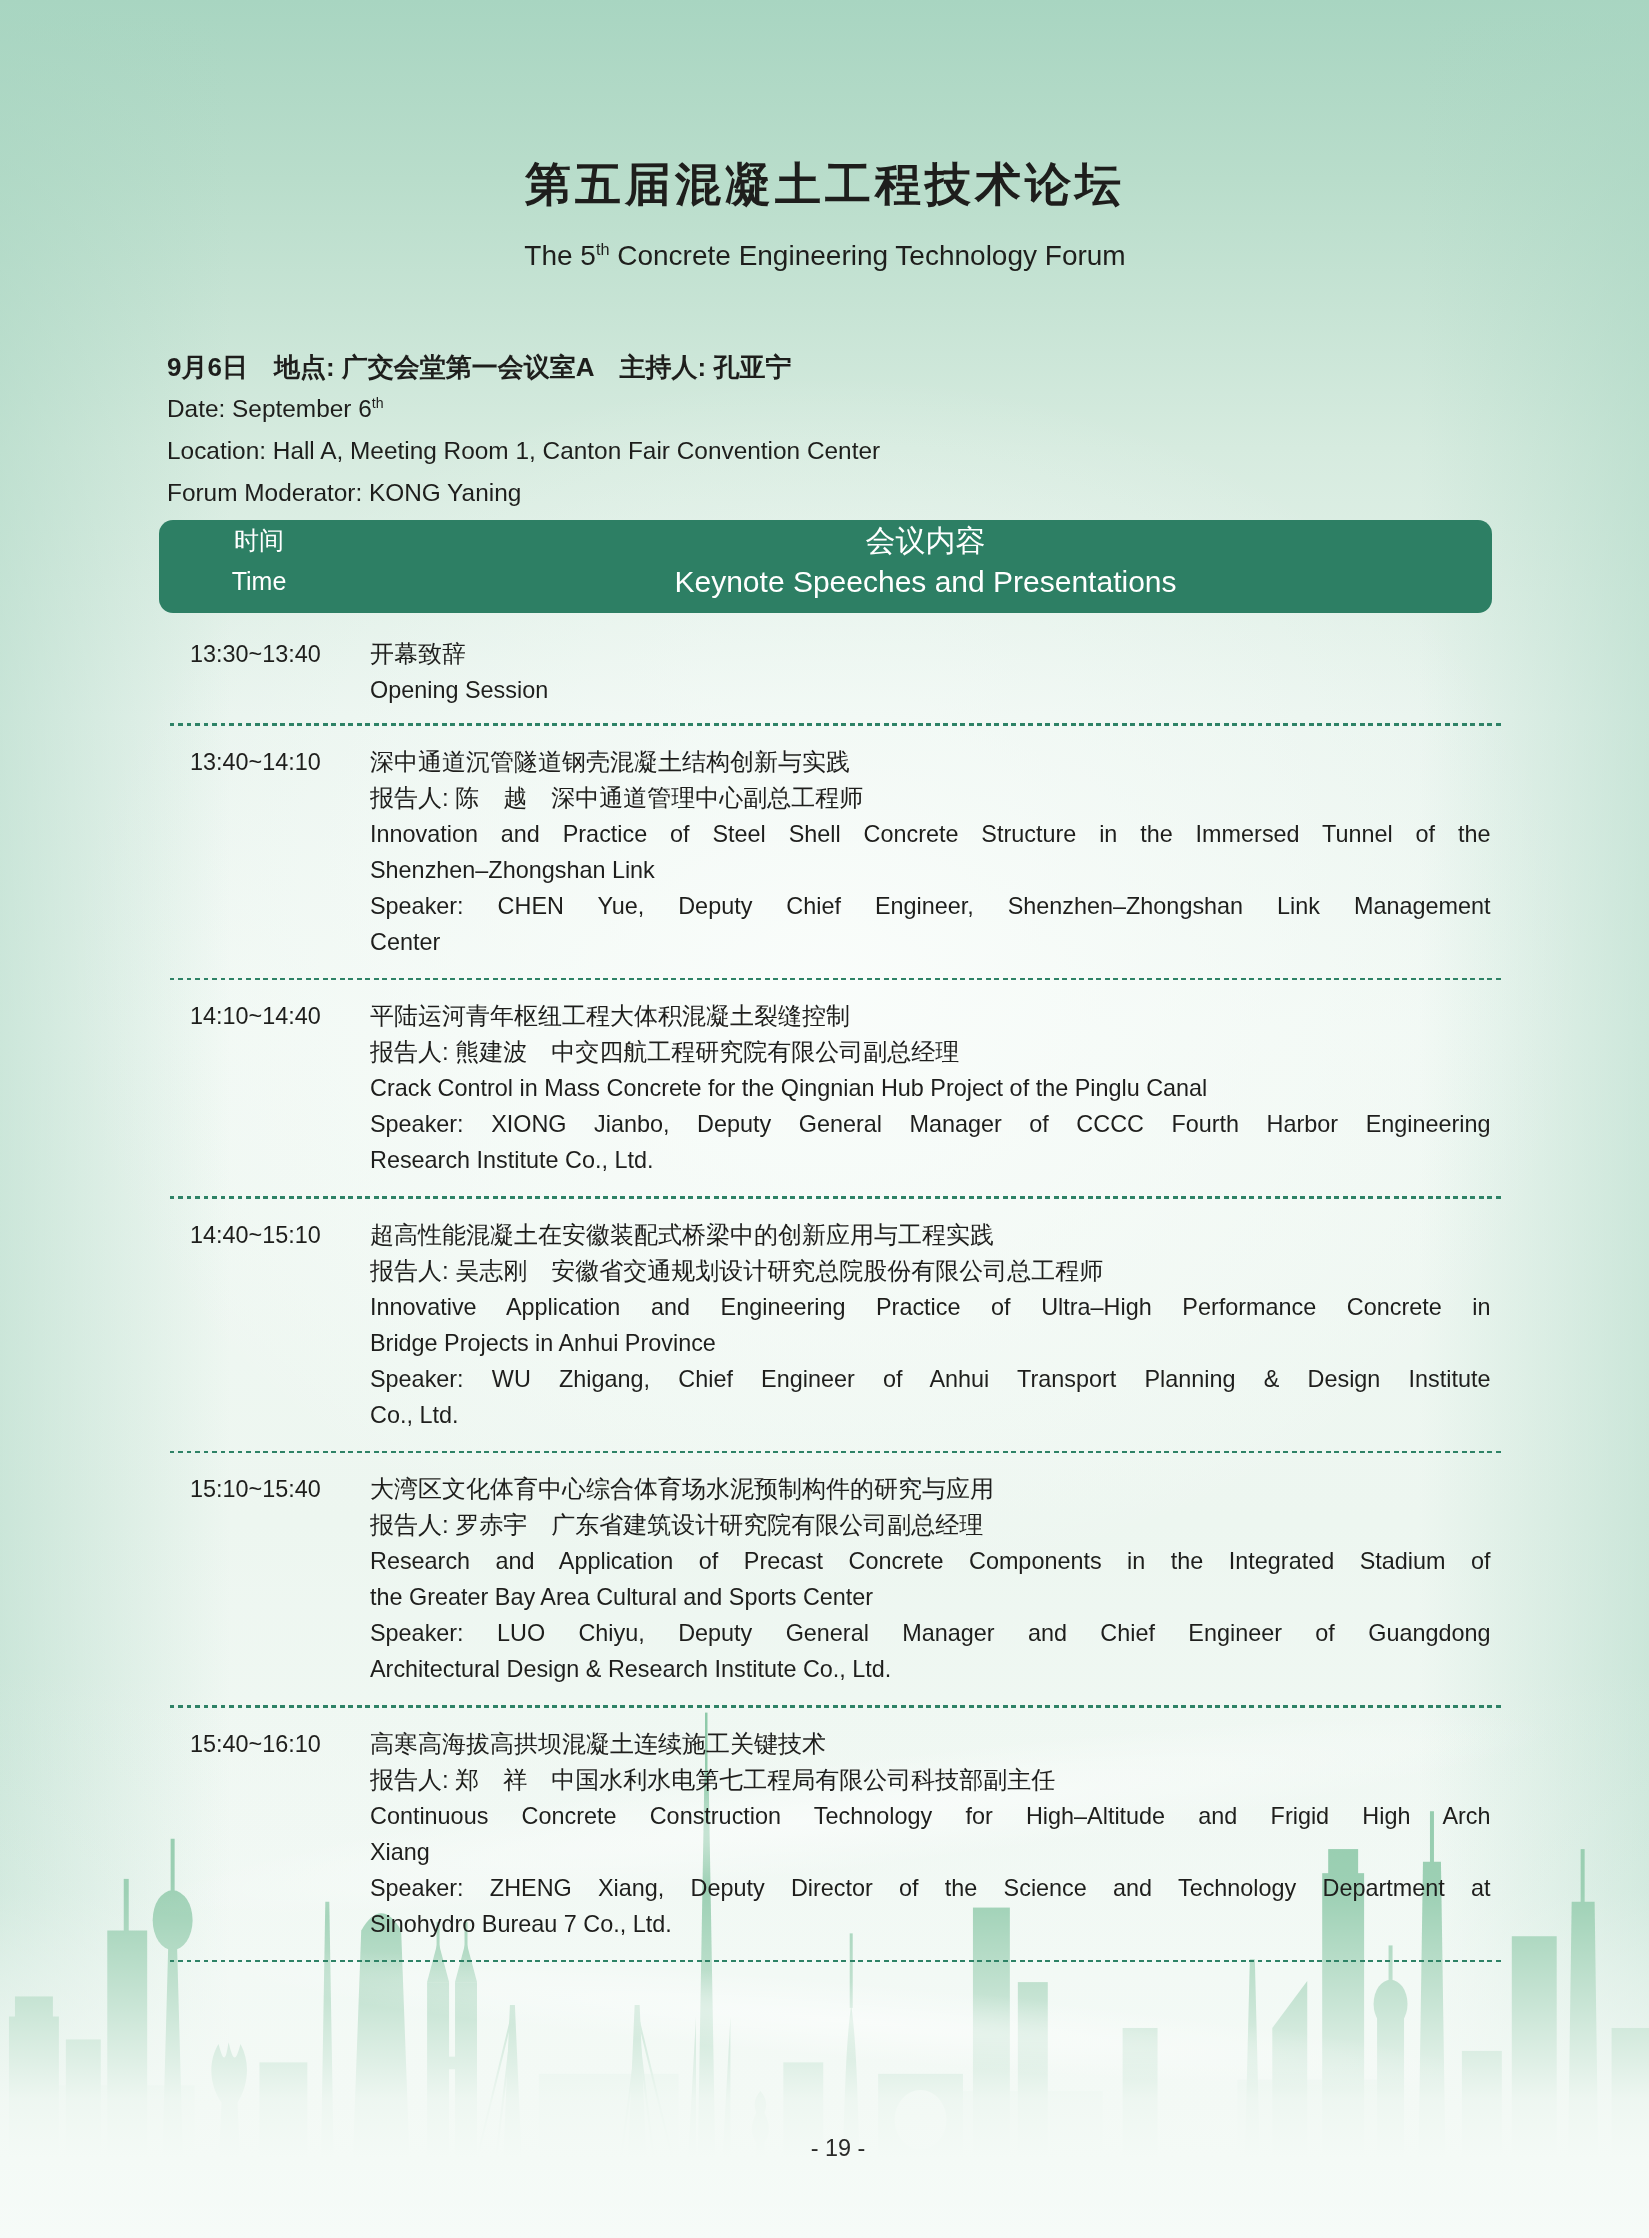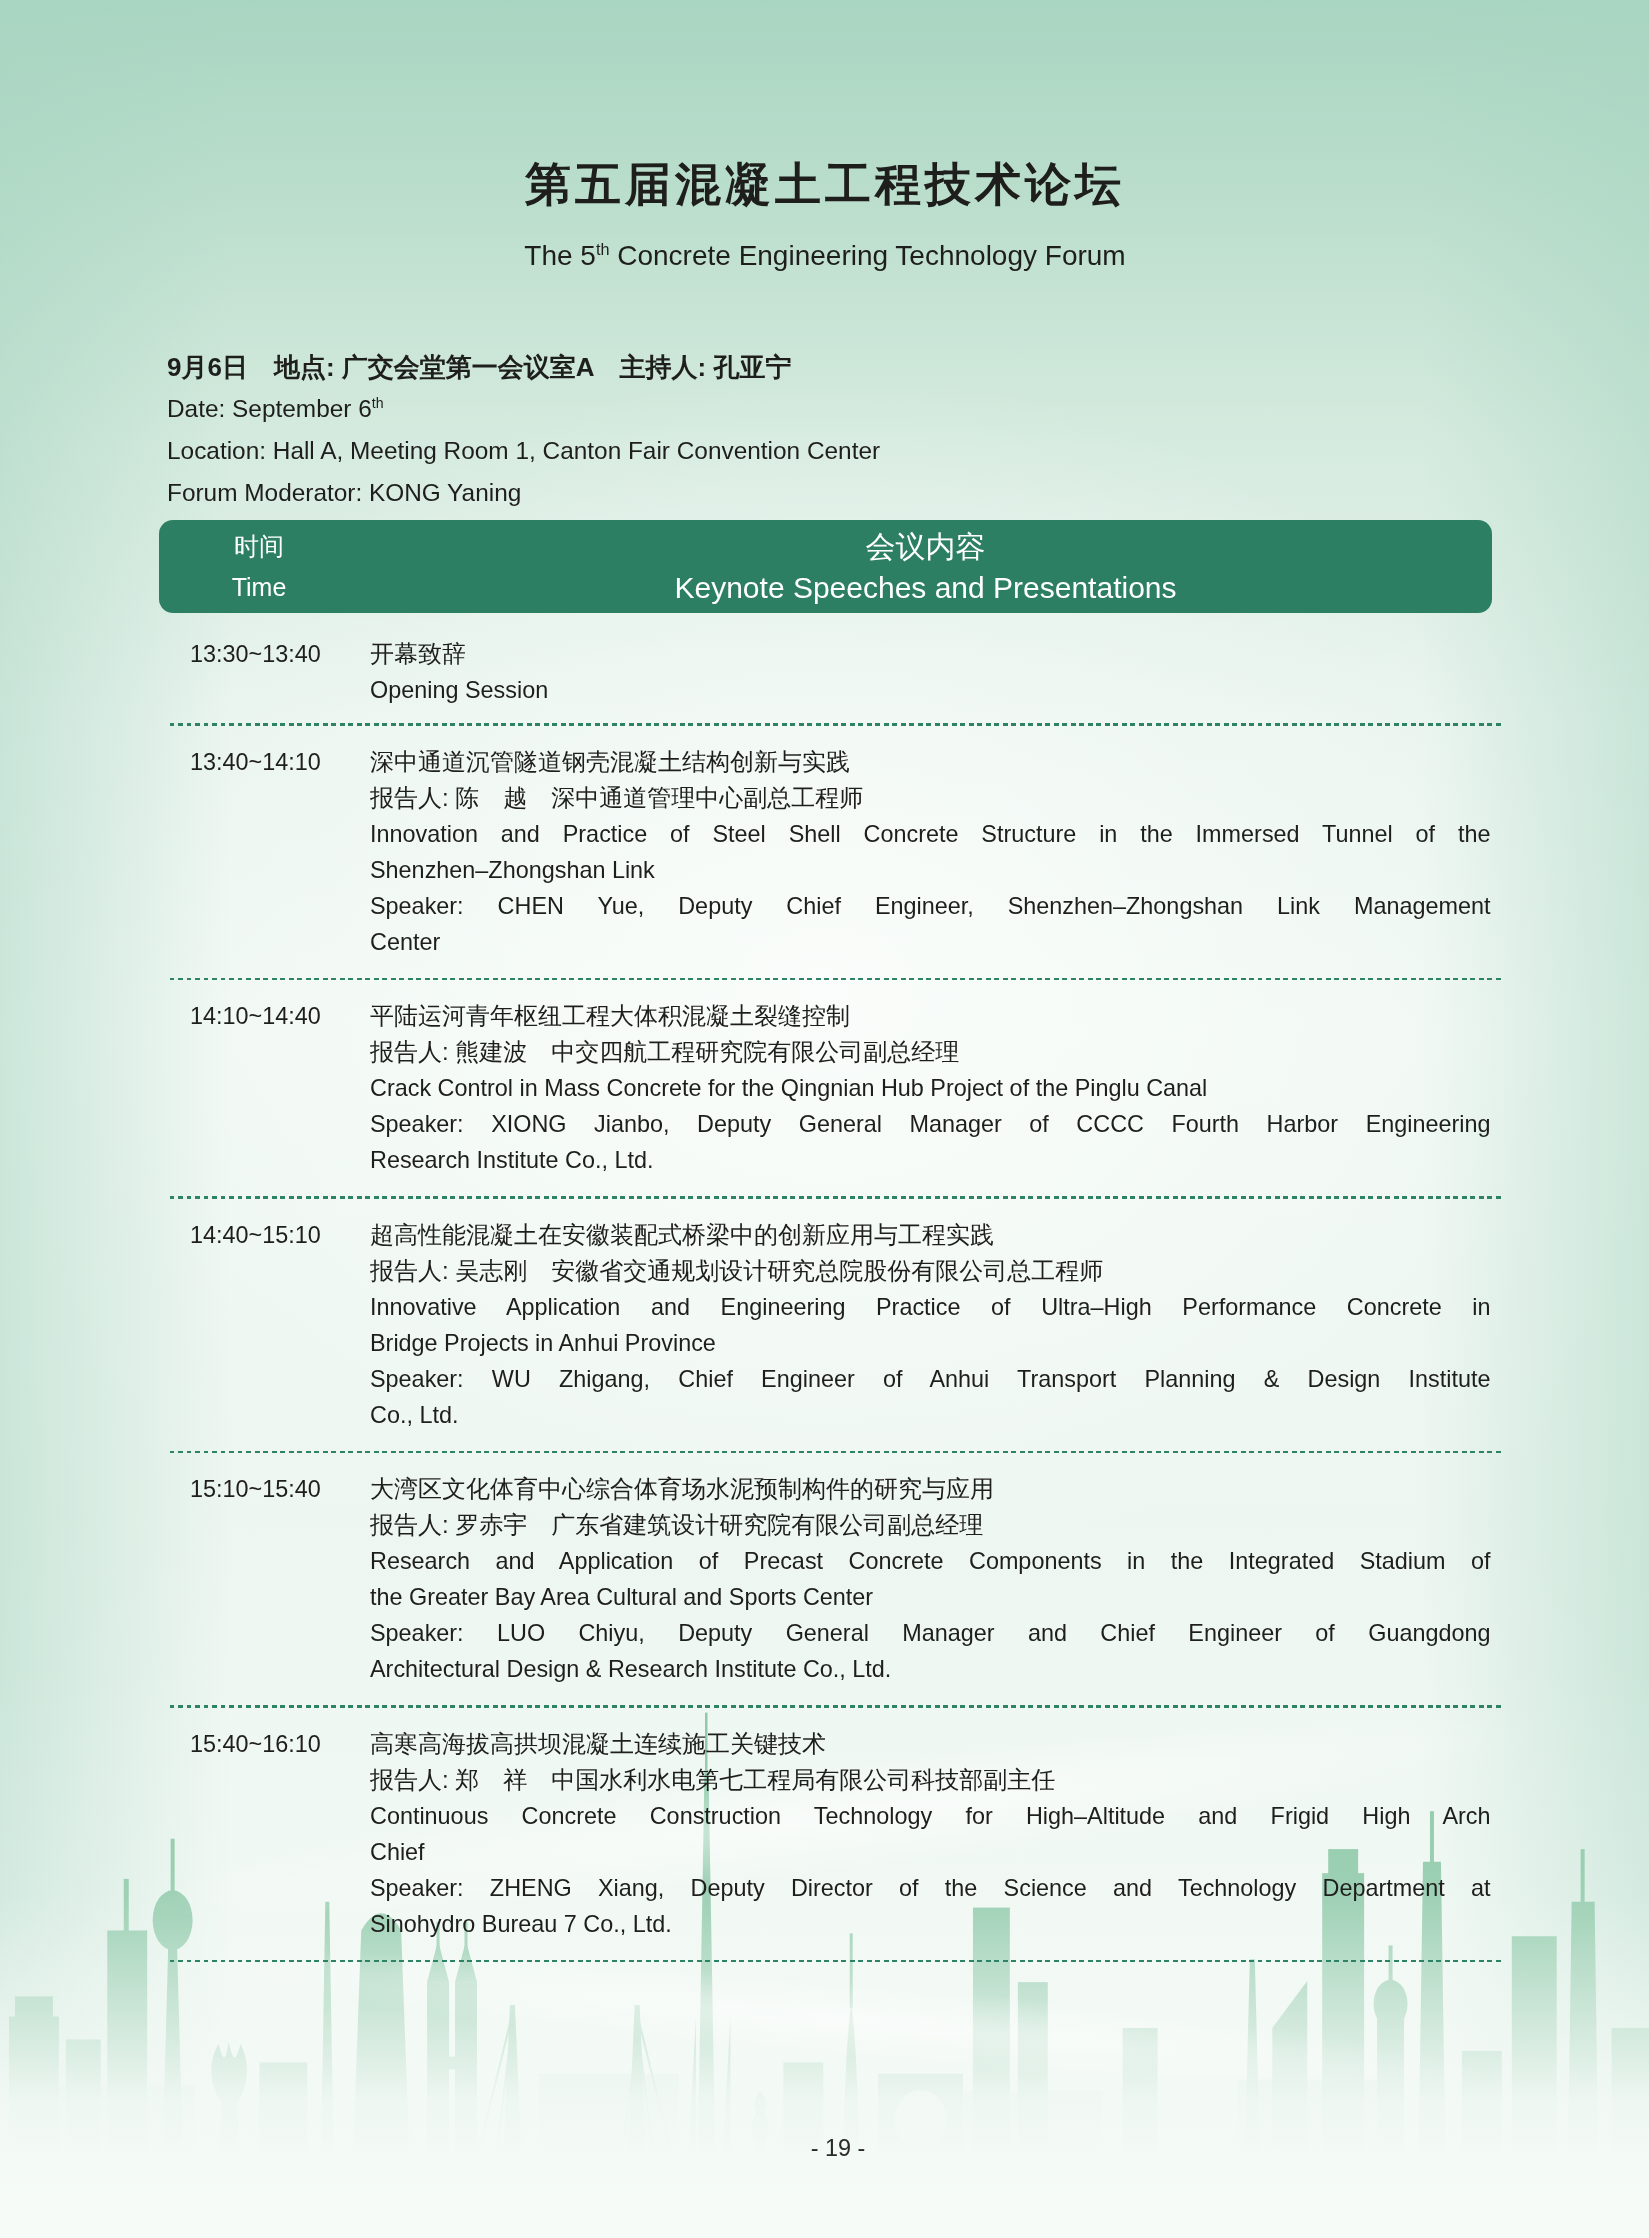--- a/index.html
+++ b/index.html
@@ -23,21 +23,21 @@
   .title-en { margin-top:24px; text-align:center; font-size:28px; position:relative; z-index:3; }
   .title-en sup, .info sup { font-size:0.58em; vertical-align:super; line-height:0; }
 
   
   .info { margin:74px 0 0 167px; font-size:24.4px; line-height:42px; position:relative; z-index:3; }
   .info-zh { font-weight:700; font-size:26px; }
 
   
   .band {
     position:absolute; left:159px; top:520px; width:1333px; height:93px;
-    border-radius:14px; display:flex; align-items:center;
+    border-radius:14px; display:flex; align-items:flex-start;
     color:#ffffff; z-index:3;
   }
   .band-time { width:200px; text-align:center; font-size:25px; line-height:41px; }
   .band-content { flex:1; text-align:center; font-size:30px; line-height:41px; }
 
   
   .rows { position:absolute; left:170px; top:621px; width:1333px; z-index:3; }
   .row { display:flex; padding:18px 0; }
   .row.first { padding:15px 0; }
   .time { width:200px; box-sizing:border-box; padding-left:20px; font-size:23.4px; line-height:36px; white-space:nowrap; }
@@ -211,21 +211,21 @@
           <div class="ln">Architectural Design &amp; Research Institute Co., Ltd.</div>
         </div>
       </div>
       <div class="dotline"></div>
       <div class="row">
         <div class="time">15:40~16:10</div>
         <div class="cell">
           <div class="ln zh">高寒高海拔高拱坝混凝土连续施工关键技术</div>
           <div class="ln zh">报告人: 郑　祥　中国水利水电第七工程局有限公司科技部副主任</div>
           <div class="ln stretch">Continuous Concrete Construction Technology for High–Altitude and Frigid High Arch</div>
-          <div class="ln">Chief</div>
+          <div class="ln">Xiang</div>
           <div class="ln stretch">Speaker: ZHENG Xiang, Deputy Director of the Science and Technology Department at</div>
           <div class="ln">Sinohydro Bureau 7 Co., Ltd.</div>
         </div>
       </div>
       <div class="dotline"></div>
     </div>
 
   <div class="pageno">- 19 -</div>
 </div>
 

